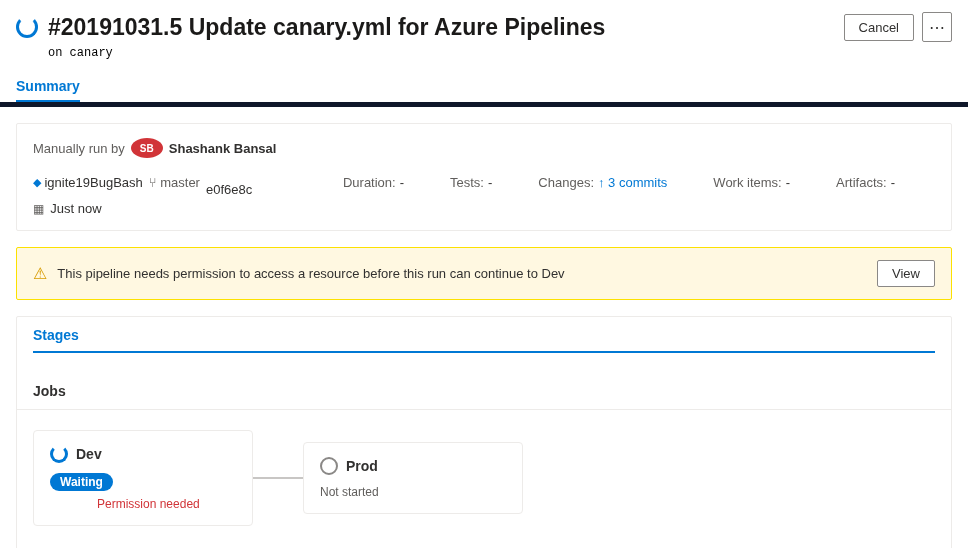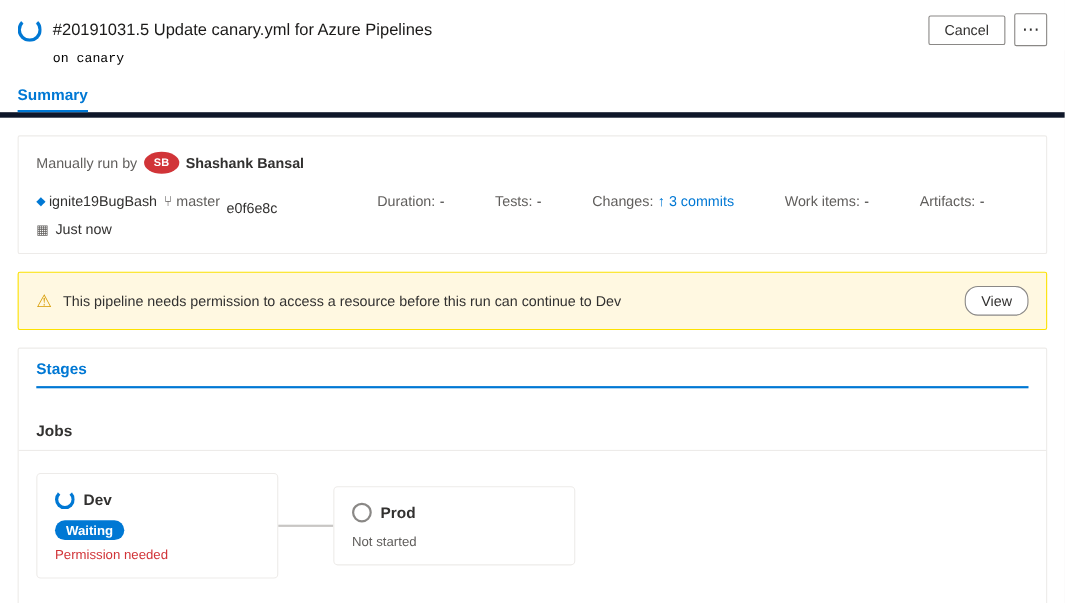--- a/index.html
+++ b/index.html
@@ -32,22 +32,22 @@
     }
     .spinner-icon {
       width: 22px;
       height: 22px;
       border-radius: 50%;
       border: 3px solid #0078d4;
       border-top-color: transparent;
       flex-shrink: 0;
     }
     .header-title {
-      font-size: 15px;
-      font-weight: 400;
+      font-size: 23px;
+      font-weight: 700;
       color: #1b1a19;
     }
     .header-right {
       display: flex;
       align-items: center;
       gap: 8px;
     }
     .cancel-btn {
       padding: 5px 14px;
       border: 1px solid #8a8886;
@@ -214,21 +214,21 @@
       color: #d79b00;
     }
     .warning-text {
       font-size: 13px;
       color: #323130;
     }
     .view-btn {
       padding: 5px 14px;
       border: 1px solid #8a8886;
       background: #fff;
-      border-radius: 12px;
+      border-radius: 2px;
       cursor: pointer;
       font-size: 13px;
       color: #323130;
       white-space: nowrap;
     }
 
     
     .stages-section {
       margin: 0 16px;
       border: 1px solid #edebe9;
@@ -302,20 +302,21 @@
       color: #fff;
       border-radius: 10px;
       padding: 2px 10px;
       font-size: 12px;
       font-weight: 600;
       margin-bottom: 6px;
     }
     .permission-needed {
       font-size: 12px;
       color: #d13438;
+      margin-left: 47px;
     }
     .not-started-text {
       font-size: 12px;
       color: #605e5c;
     }
 
     
     .stage-connector {
       width: 50px;
       height: 2px;

